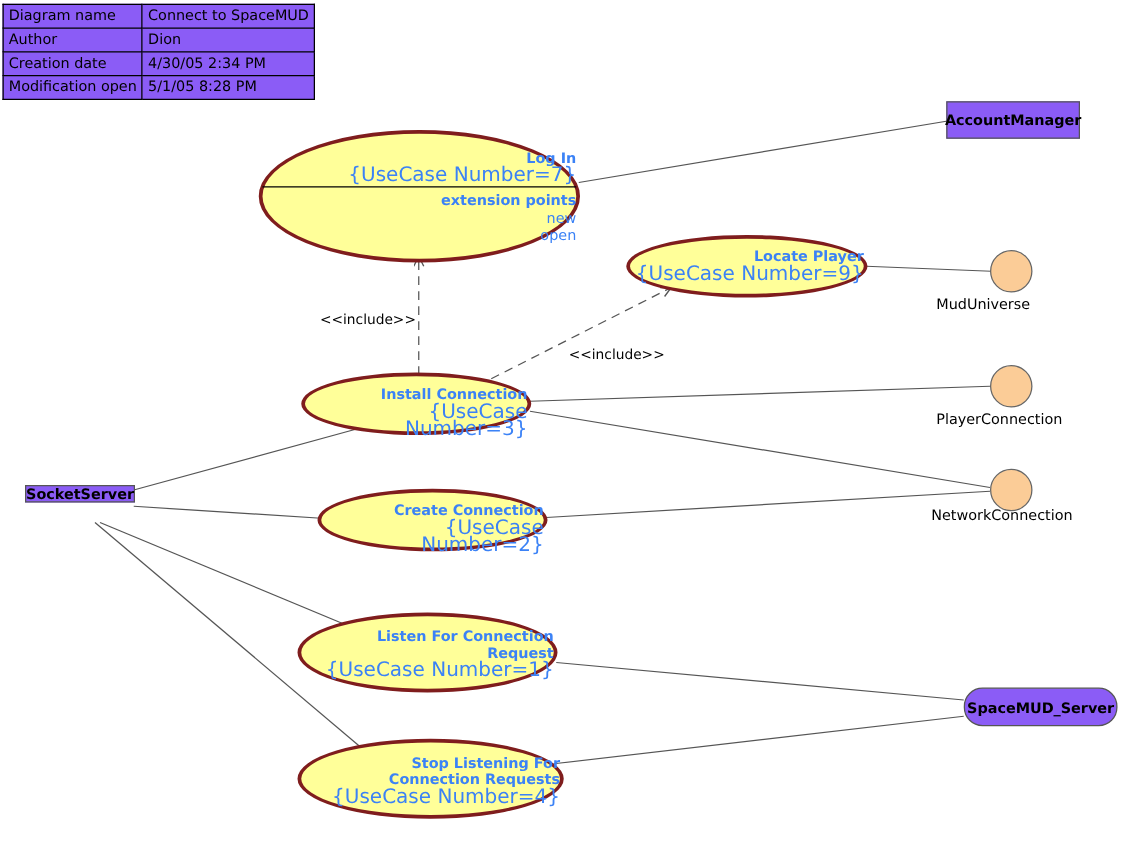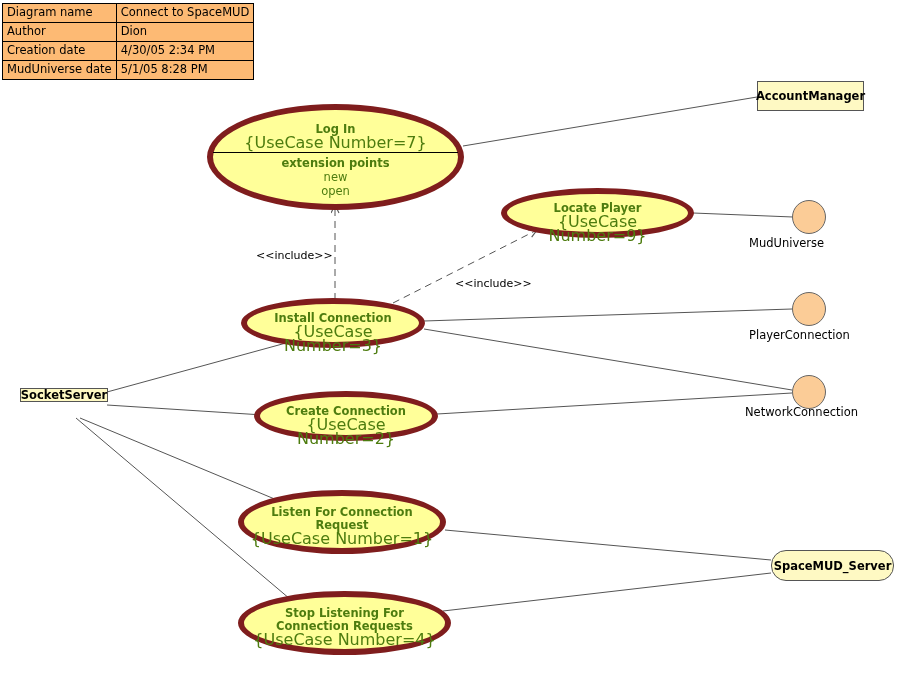--- a/index.html
+++ b/index.html
@@ -14,21 +14,21 @@
     font-family: "DejaVu Sans", "Liberation Sans", sans-serif;
     overflow: hidden;
   }
 
   
   #meta-table {
     position: absolute;
     left: 2px;
     top: 3px;
     border-collapse: collapse;
-    background: #fdba74;
+    background: #8b5cf6;
   }
   #meta-table td {
     border: 1px solid #000000;
     font-size: 11.5px;
     color: #000000;
     padding: 2px 4px 3px 4px;
     line-height: 13px;
     white-space: nowrap;
   }
   #meta-table td.key { width: 95px; }
@@ -40,25 +40,25 @@
     left: 0;
     top: 0;
     width: 909px;
     height: 676px;
   }
 
   
   .usecase {
     position: absolute;
     background: #ffff99;
-    border: 6px solid #7f1d1d;
+    border: 3px solid #7f1d1d;
     border-radius: 50%;
     box-sizing: border-box;
-    text-align: center;
-    color: #4d7c0f;
+    text-align: right;
+    color: #3b82f6;
   }
   .uc-title {
     font-weight: bold;
     font-size: 11.5px;
     line-height: 13px;
   }
   .uc-num {
     font-size: 16px;
     line-height: 14px;
   }
@@ -90,21 +90,21 @@
     position: absolute;
     font-size: 11.5px;
     font-weight: normal;
     color: #000000;
     white-space: nowrap;
     text-align: left;
   }
 
   .class-box {
     position: absolute;
-    background: #fef9c3;
+    background: #8b5cf6;
     border: 1px solid #555555;
     box-sizing: border-box;
     font-size: 11.5px;
     font-weight: bold;
     color: #000000;
     display: flex;
     align-items: center;
     justify-content: center;
     white-space: nowrap;
   }
@@ -127,21 +127,21 @@
   </tr>
   <tr>
     <td class="key">Author</td>
     <td class="val">Dion</td>
   </tr>
   <tr>
     <td class="key">Creation date</td>
     <td class="val">4/30/05 2:34 PM</td>
   </tr>
   <tr>
-    <td class="key">MudUniverse date</td>
+    <td class="key">Modification open</td>
     <td class="val">5/1/05 8:28 PM</td>
   </tr>
 </tbody>
   </table>
 
 <svg id="edges" viewBox="0 0 909 676">
   <defs>
     <marker id="openArrow" markerWidth="12" markerHeight="12" refX="9" refY="4" orient="auto" markerUnits="userSpaceOnUse">
       <path d="M 1,0 L 9,4 L 1,8" fill="none" stroke="#555555" stroke-width="1.1"></path>
     </marker>

